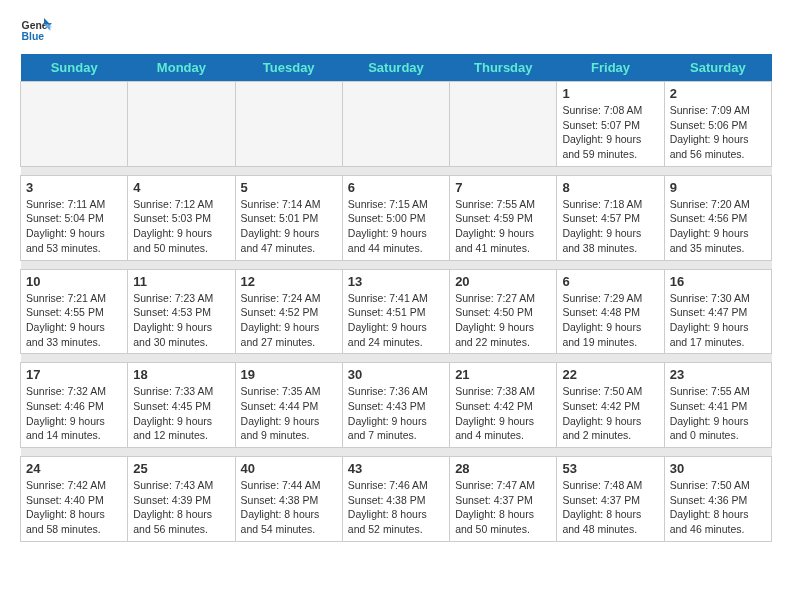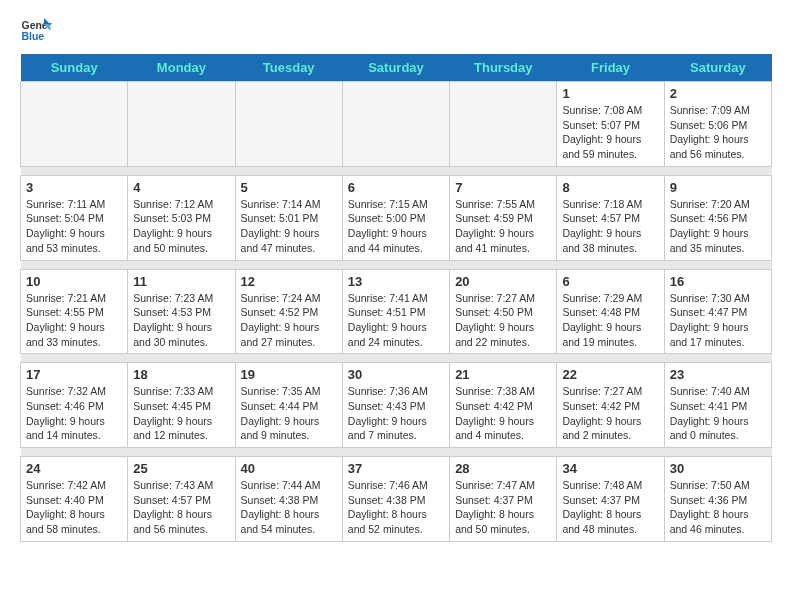--- a/index.html
+++ b/index.html
@@ -200,67 +200,67 @@
 Daylight: 9 hours and 7 minutes.</div>
           </td>
           <td>
             <span class="day-num">21</span>
             <div class="day-detail">Sunrise: 7:38 AM
 Sunset: 4:42 PM
 Daylight: 9 hours and 4 minutes.</div>
           </td>
           <td>
             <span class="day-num">22</span>
-            <div class="day-detail">Sunrise: 7:27 AM
+            <div class="day-detail">Sunrise: 7:50 AM
 Sunset: 4:42 PM
 Daylight: 9 hours and 2 minutes.</div>
           </td>
           <td>
             <span class="day-num">23</span>
-            <div class="day-detail">Sunrise: 7:40 AM
+            <div class="day-detail">Sunrise: 7:55 AM
 Sunset: 4:41 PM
 Daylight: 9 hours and 0 minutes.</div>
           </td>
         </tr>
         <tr>
           <td colspan="7" style="height: 4px; background: rgb(232, 232, 232); border: none;"></td>
         </tr>
         <tr>
           <td>
             <span class="day-num">24</span>
             <div class="day-detail">Sunrise: 7:42 AM
 Sunset: 4:40 PM
 Daylight: 8 hours and 58 minutes.</div>
           </td>
           <td>
             <span class="day-num">25</span>
             <div class="day-detail">Sunrise: 7:43 AM
-Sunset: 4:57 PM
+Sunset: 4:39 PM
 Daylight: 8 hours and 56 minutes.</div>
           </td>
           <td>
             <span class="day-num">40</span>
             <div class="day-detail">Sunrise: 7:44 AM
 Sunset: 4:38 PM
 Daylight: 8 hours and 54 minutes.</div>
           </td>
           <td>
-            <span class="day-num">37</span>
+            <span class="day-num">43</span>
             <div class="day-detail">Sunrise: 7:46 AM
 Sunset: 4:38 PM
 Daylight: 8 hours and 52 minutes.</div>
           </td>
           <td>
             <span class="day-num">28</span>
             <div class="day-detail">Sunrise: 7:47 AM
 Sunset: 4:37 PM
 Daylight: 8 hours and 50 minutes.</div>
           </td>
           <td>
-            <span class="day-num">34</span>
+            <span class="day-num">53</span>
             <div class="day-detail">Sunrise: 7:48 AM
 Sunset: 4:37 PM
 Daylight: 8 hours and 48 minutes.</div>
           </td>
           <td>
             <span class="day-num">30</span>
             <div class="day-detail">Sunrise: 7:50 AM
 Sunset: 4:36 PM
 Daylight: 8 hours and 46 minutes.</div>
           </td>

